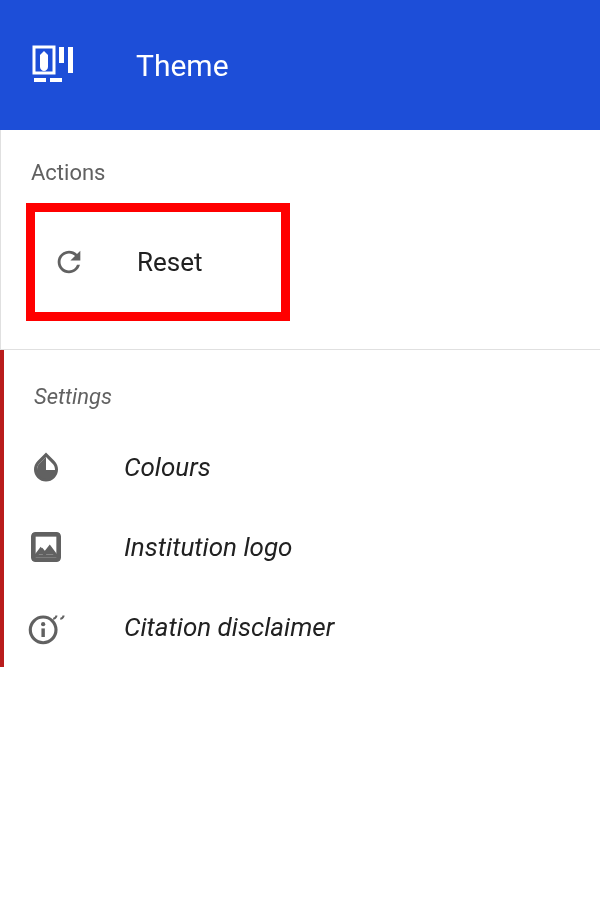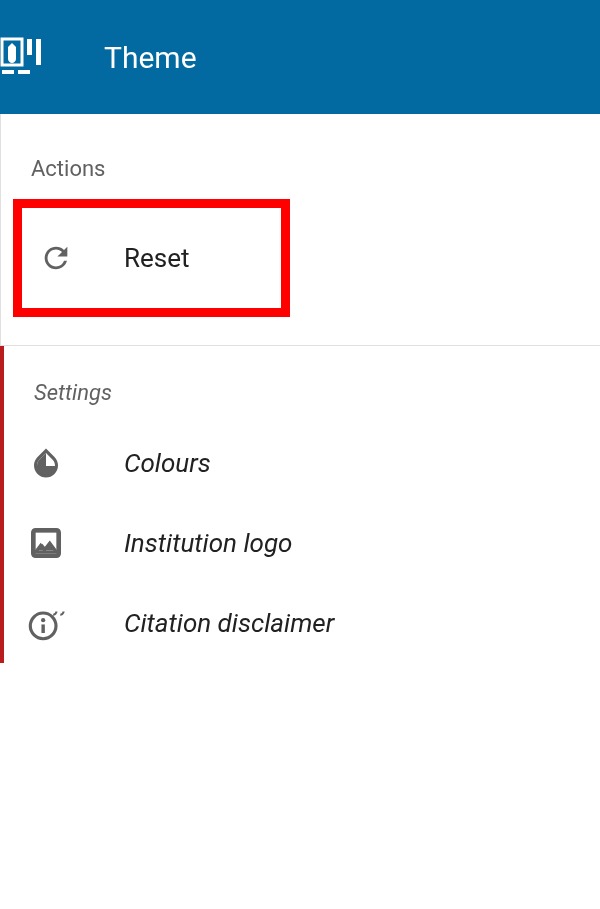--- a/index.html
+++ b/index.html
@@ -8,53 +8,54 @@
       box-sizing: border-box;
     }
     body {
       font-family: -apple-system, BlinkMacSystemFont, "Segoe UI", Roboto, Helvetica, Arial, sans-serif;
       width: 600px;
       height: 909px;
       background: #ffffff;
       overflow: hidden;
     }
     .header {
-      background: #0369a1;
+      background: #1d4ed8;
       color: #ffffff;
-      height: 114px;
+      height: 130px;
       display: flex;
       align-items: center;
+      padding-left: 32px;
     }
     .header-icon {
       width: 44px;
       height: 44px;
       margin-right: 60px;
       display: flex;
       align-items: center;
       justify-content: center;
     }
     .header-title {
       font-size: 30px;
       font-weight: 400;
     }
     .section {
       border-bottom: 1px solid #e0e0e0;
       border-left: 1px solid #e0e0e0;
-      padding: 42px 0 28px 0;
+      padding: 30px 0 28px 0;
     }
     .section-heading {
       color: #616161;
       font-size: 22px;
       font-weight: 400;
       padding-left: 30px;
       margin-bottom: 18px;
     }
     .highlight-box {
       border: 9px solid #ff0000;
-      margin-left: 12px;
+      margin-left: 25px;
       margin-right: 310px;
       padding: 10px 0 10px 0;
     }
     .menu-item {
       display: flex;
       align-items: center;
       padding: 20px 0 20px 22px;
       cursor: pointer;
     }
     .highlight-box .menu-item {

